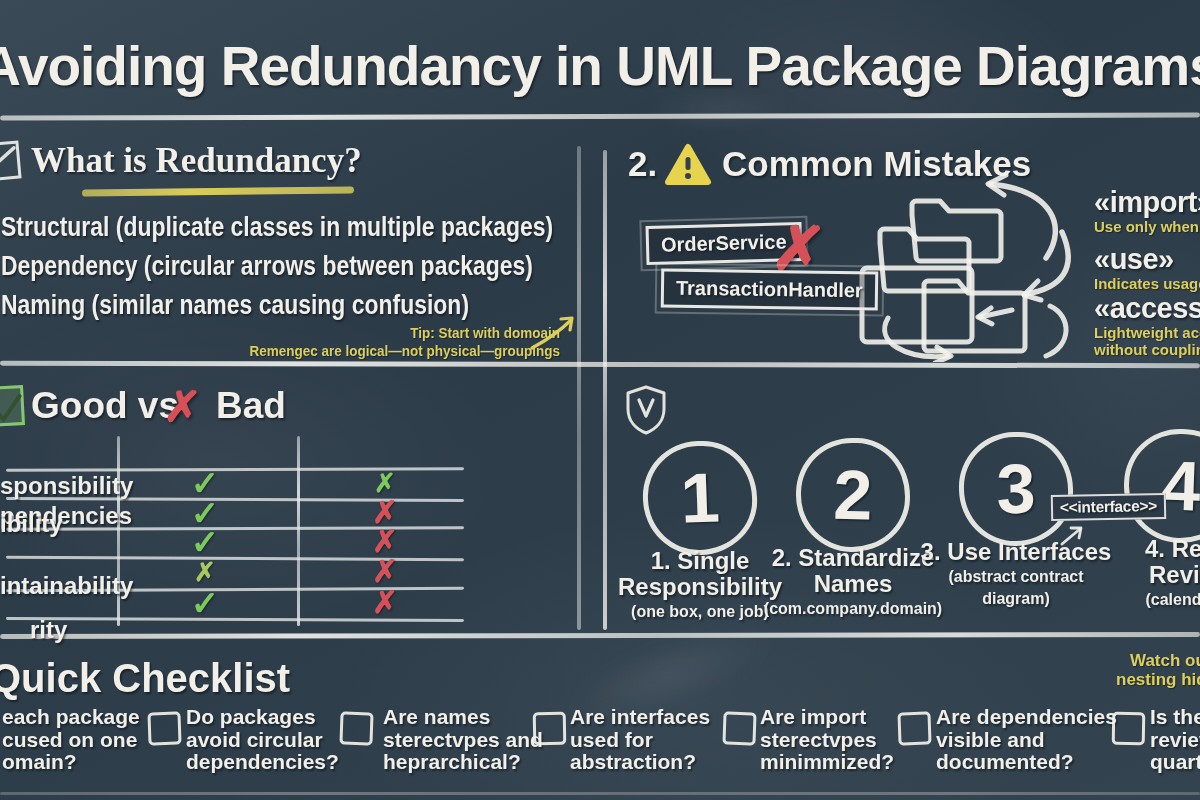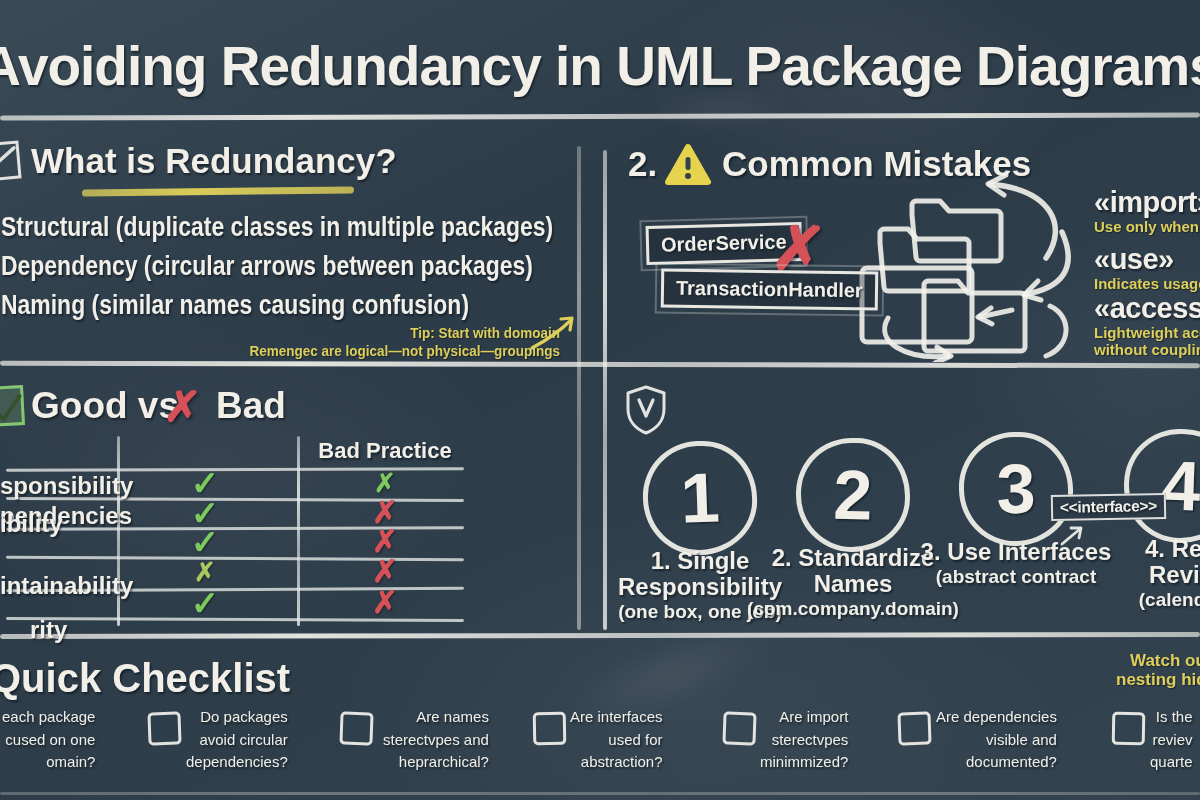--- a/index.html
+++ b/index.html
@@ -40,28 +40,28 @@
   .col-header{font-size:22px;font-weight:bold;text-align:center;}
   .gb-label{font-size:24px;font-weight:bold;white-space:nowrap;}
   .gb-mark{position:absolute;width:110px;text-align:center;font-weight:bold;line-height:34px;text-shadow:1px 1px 2px rgba(8,14,20,.5);}
   .table-hline{position:absolute;height:3px;border-radius:2px;background:rgba(228,231,229,.8);}
 
   .circle{position:absolute;width:114px;height:114px;border:5px solid rgba(242,241,235,.93);
     border-radius:50% 48% 52% 50% / 49% 52% 48% 51%;box-sizing:border-box;display:flex;align-items:center;justify-content:center;}
   .circle-num{font-size:70px;font-weight:bold;}
   .strat-label{position:absolute;width:220px;text-align:center;}
   .strat-main{font-size:24px;font-weight:bold;line-height:26px;}
-  .strat-sub{font-size:19px;font-weight:bold;line-height:21px;margin-top:1px;}
+  .strat-sub{font-size:16px;font-weight:bold;line-height:21px;margin-top:1px;}
   .iface-box{border:2.5px solid rgba(240,240,236,.9);background:#2c3a47;padding:2px 7px;font-size:15.5px;
     font-weight:bold;letter-spacing:-.3px;white-space:nowrap;z-index:5;}
 
   .cl-heading{font-size:40px;font-weight:bold;}
   .cl-box{position:absolute;width:27px;height:27px;border:3px solid rgba(242,241,235,.92);border-radius:5px;}
   .cl-text{position:absolute;}
-  .cl-line{font-size:15px;font-weight:normal;line-height:22.5px;white-space:nowrap;text-align:right;}
+  .cl-line{font-size:21px;font-weight:bold;line-height:22.5px;white-space:nowrap;}
 
   .checkbox-icon{position:absolute;box-sizing:border-box;border:3px solid rgba(240,240,235,.92);}
   .smudge{position:absolute;border-radius:50%;filter:blur(7px);pointer-events:none;}
 </style>
 </head>
 <body>
 
 <div id="board">
 
   <div class="smudge" style="left:560px;top:640px;width:220px;height:70px;background:radial-gradient(rgba(255,255,255,.07),transparent 70%);transform:rotate(-20deg);"></div>
@@ -74,21 +74,21 @@
   <div class="vline" style="left:603px;top:150px;width:4px;height:480px;"></div>
   <div class="hline" style="left:0;top:362px;width:1200px;height:5px;transform:rotate(.12deg);"></div>
   <div class="hline" style="left:0;top:633px;width:1200px;height:5px;transform:rotate(-.1deg);"></div>
   <div class="hline" style="left:0;top:792px;width:1200px;height:3px;opacity:.35;"></div>
 
   <div class="checkbox-icon" style="left:-18px;top:142px;width:38px;height:38px;transform:rotate(-5deg);">
     <svg width="38" height="38" viewBox="0 0 38 38">
         <path d="M6 22 L30 4" stroke="rgba(240,240,235,.9)" stroke-width="3.5" fill="none" stroke-linecap="round"></path>
       </svg>
   </div>
-  <div class="abs sec-heading chalk nowrap" style="left:31px;top:141px;">What is Redundancy?</div>
+  <div class="abs sec-heading chalk nowrap" style="left:31px;top:141px;font-family:Liberation Serif, serif;">What is Redundancy?</div>
   <div class="abs" style="left:82px;top:188px;width:272px;height:7px;border-radius:4px;transform:rotate(-.7deg);background:linear-gradient(90deg,rgba(221,207,90,.75),rgba(221,207,90,.98) 40%,rgba(221,207,90,.8));"></div>
   <div class="abs bullet chalk" style="left:1px;top:212px;">Structural (duplicate classes in multiple packages)</div>
   <div class="abs bullet chalk" style="left:1px;top:251px;">Dependency (circular arrows between packages)</div>
   <div class="abs bullet chalk" style="left:1px;top:290px;">Naming (similar names causing confusion)</div>
   <div class="abs tipline yellowtxt" style="left:160px;top:324px;width:400px;">Tip: Start with domoain</div>
   <div class="abs tipline yellowtxt" style="left:160px;top:342px;width:400px;">Remengec are logical—not physical—groupings</div>
   <svg class="abs" style="left:527px;top:308px;" width="52" height="44" viewBox="0 0 52 44">
     <path d="M5 40 C20 32 32 24 44 12" stroke="#ddcf5a" stroke-width="3.2" fill="none" stroke-linecap="round"></path>
     <path d="M34 11 L45 10 L43 22" stroke="#ddcf5a" stroke-width="3.2" fill="none" stroke-linecap="round" stroke-linejoin="round"></path>
   </svg>
@@ -133,21 +133,20 @@
 
   <div class="checkbox-icon" style="left:-16px;top:386px;width:40px;height:40px;border-color:#85c671;background:rgba(133,198,113,.22);transform:rotate(-3deg);">
     <svg width="40" height="40" viewBox="0 0 40 40">
         <path d="M8 22 L16 30 L33 8" stroke="#35502f" stroke-width="4" fill="none" stroke-linecap="round"></path>
       </svg>
   </div>
   <div class="abs sec-heading chalk nowrap" style="left:31px;top:385px;font-size:37px;">Good vs</div>
   <div class="abs bold" style="left:164px;top:381px;font-size:44px;color:#d65058;text-shadow:2px 2px 3px rgba(8,14,20,.5);transform:rotate(4deg);">✗</div>
   <div class="abs sec-heading chalk nowrap" style="left:216px;top:385px;font-size:37px;">Bad</div>
 
-  <div class="abs col-header chalk" style="left:305px;top:438px;width:160px;">Bad Practice</div>
   <div class="vline" style="left:117px;top:436px;width:3px;height:190px;"></div>
   <div class="vline" style="left:297px;top:436px;width:3px;height:190px;"></div>
   <div id="gb-table" class="abs">
       <div class="table-hline" style="left: 6px; top: 468px; width: 458px; transform: rotate(-0.2deg);"></div>
       <div class="table-hline" style="left: 6px; top: 498px; width: 458px; transform: rotate(0.25deg);"></div>
       <div class="table-hline" style="left: 6px; top: 527px; width: 458px; transform: rotate(-0.2deg);"></div>
       <div class="table-hline" style="left: 6px; top: 557px; width: 458px; transform: rotate(0.3deg);"></div>
       <div class="table-hline" style="left: 6px; top: 588px; width: 458px; transform: rotate(-0.3deg);"></div>
       <div class="table-hline" style="left: 6px; top: 618px; width: 458px; transform: rotate(0.25deg);"></div>
       <div class="gb-label chalk" style="position: absolute; left: 0px; top: 472px;">sponsibility</div>
@@ -187,20 +186,21 @@
         <div class="strat-main chalk">2. Standardize</div>
         <div class="strat-main chalk">Names</div>
         <div class="strat-sub chalk">(com.company.domain)</div>
       </div>
       <div class="circle" style="left: 959px; top: 432px; transform: rotate(-1deg);">
         <div class="circle-num chalk">3</div>
       </div>
       <div class="strat-label" style="left: 906px; top: 539px;">
         <div class="strat-main chalk">3. Use Interfaces</div>
         <div class="strat-sub chalk">(abstract contract</div>
+        <div class="strat-sub chalk">diagram)</div>
       </div>
       <div class="circle" style="left: 1124px; top: 429px; transform: rotate(2deg);">
         <div class="circle-num chalk">4</div>
       </div>
       <div class="strat-label" style="left: 1071px; top: 536px;">
         <div class="strat-main chalk">4. Reg</div>
         <div class="strat-main chalk">Revie</div>
         <div class="strat-sub chalk">(calendar</div>
       </div>
     </div>

